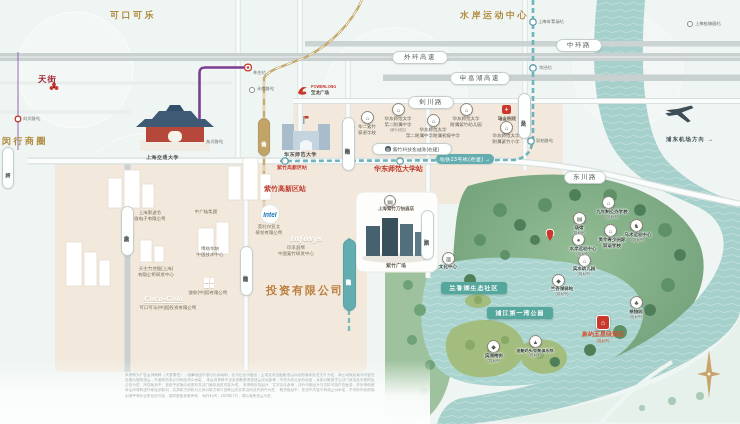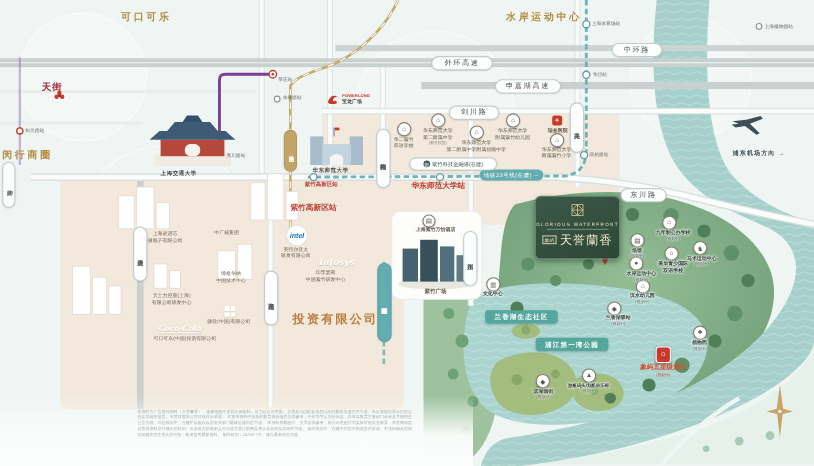--- a/index.html
+++ b/index.html
@@ -421,35 +421,20 @@
     </div>
 <div class="comp" style="left:180px;top:290px;width:56px;">微软(中国)有限公司</div>
 <div class="script" style="left:144px;top:294px;font-size:7px;text-decoration:underline;">Coca-Cola</div>
 <div class="comp" style="left:132px;top:305px;width:72px;">可口可乐(中国)投资有限公司</div>
 <div class="zizhu-title" style="left:266px;top:283px;">投资有限公司</div>
 
 <div class="poic" style="left:384px;top:195px;width:10px;height:10px;">▤</div>
 <div class="lbl" style="left:364px;top:206px;width:64px;font-weight:bold;">上海紫竹万怡酒店</div>
 <div class="lbl" style="left:376px;top:262px;width:40px;font-size:5px;font-weight:bold;">紫竹广场</div>
 
-<div class="logo-card">
-  <svg width="16" height="16" style="margin-top:4px;">
-    <g stroke="#cdbd8d" stroke-width="0.8" fill="none">
-      <rect x="3" y="3" width="10" height="10"></rect>
-      <path d="M3,8 L8,3 L13,8 L8,13 Z"></path>
-          <path d="M8,3 L8,13 M3,8 L13,8"></path>
-    </g>
-  </svg>
-  <div class="logo-en">GLORIOUS WATERFRONT</div>
-  <div style="width:56px;height:0.5px;background:#6f8f79;margin-top:2px;"></div>
-  <div class="logo-cn">
-    <span class="logo-brand">象屿</span>
-    <span class="logo-name">天誉蘭香</span>
-  </div>
-</div>
 
 <div class="lakepill" style="left:441px;top:282px;width:66px;height:12px;">兰香湖生态社区</div>
 <div class="lakepill" style="left:487px;top:307px;width:66px;height:12px;">浦江第一湾公园</div>
 
 <div class="poic" style="left:573px;top:212px;">▤</div>
 <div class="plan" style="left:564px;top:225px;width:30px;">
   <div>场馆</div>
   <div class="sub">(规划中)</div>
 </div>
 <div class="poic" style="left:602px;top:196px;">⌂</div>

